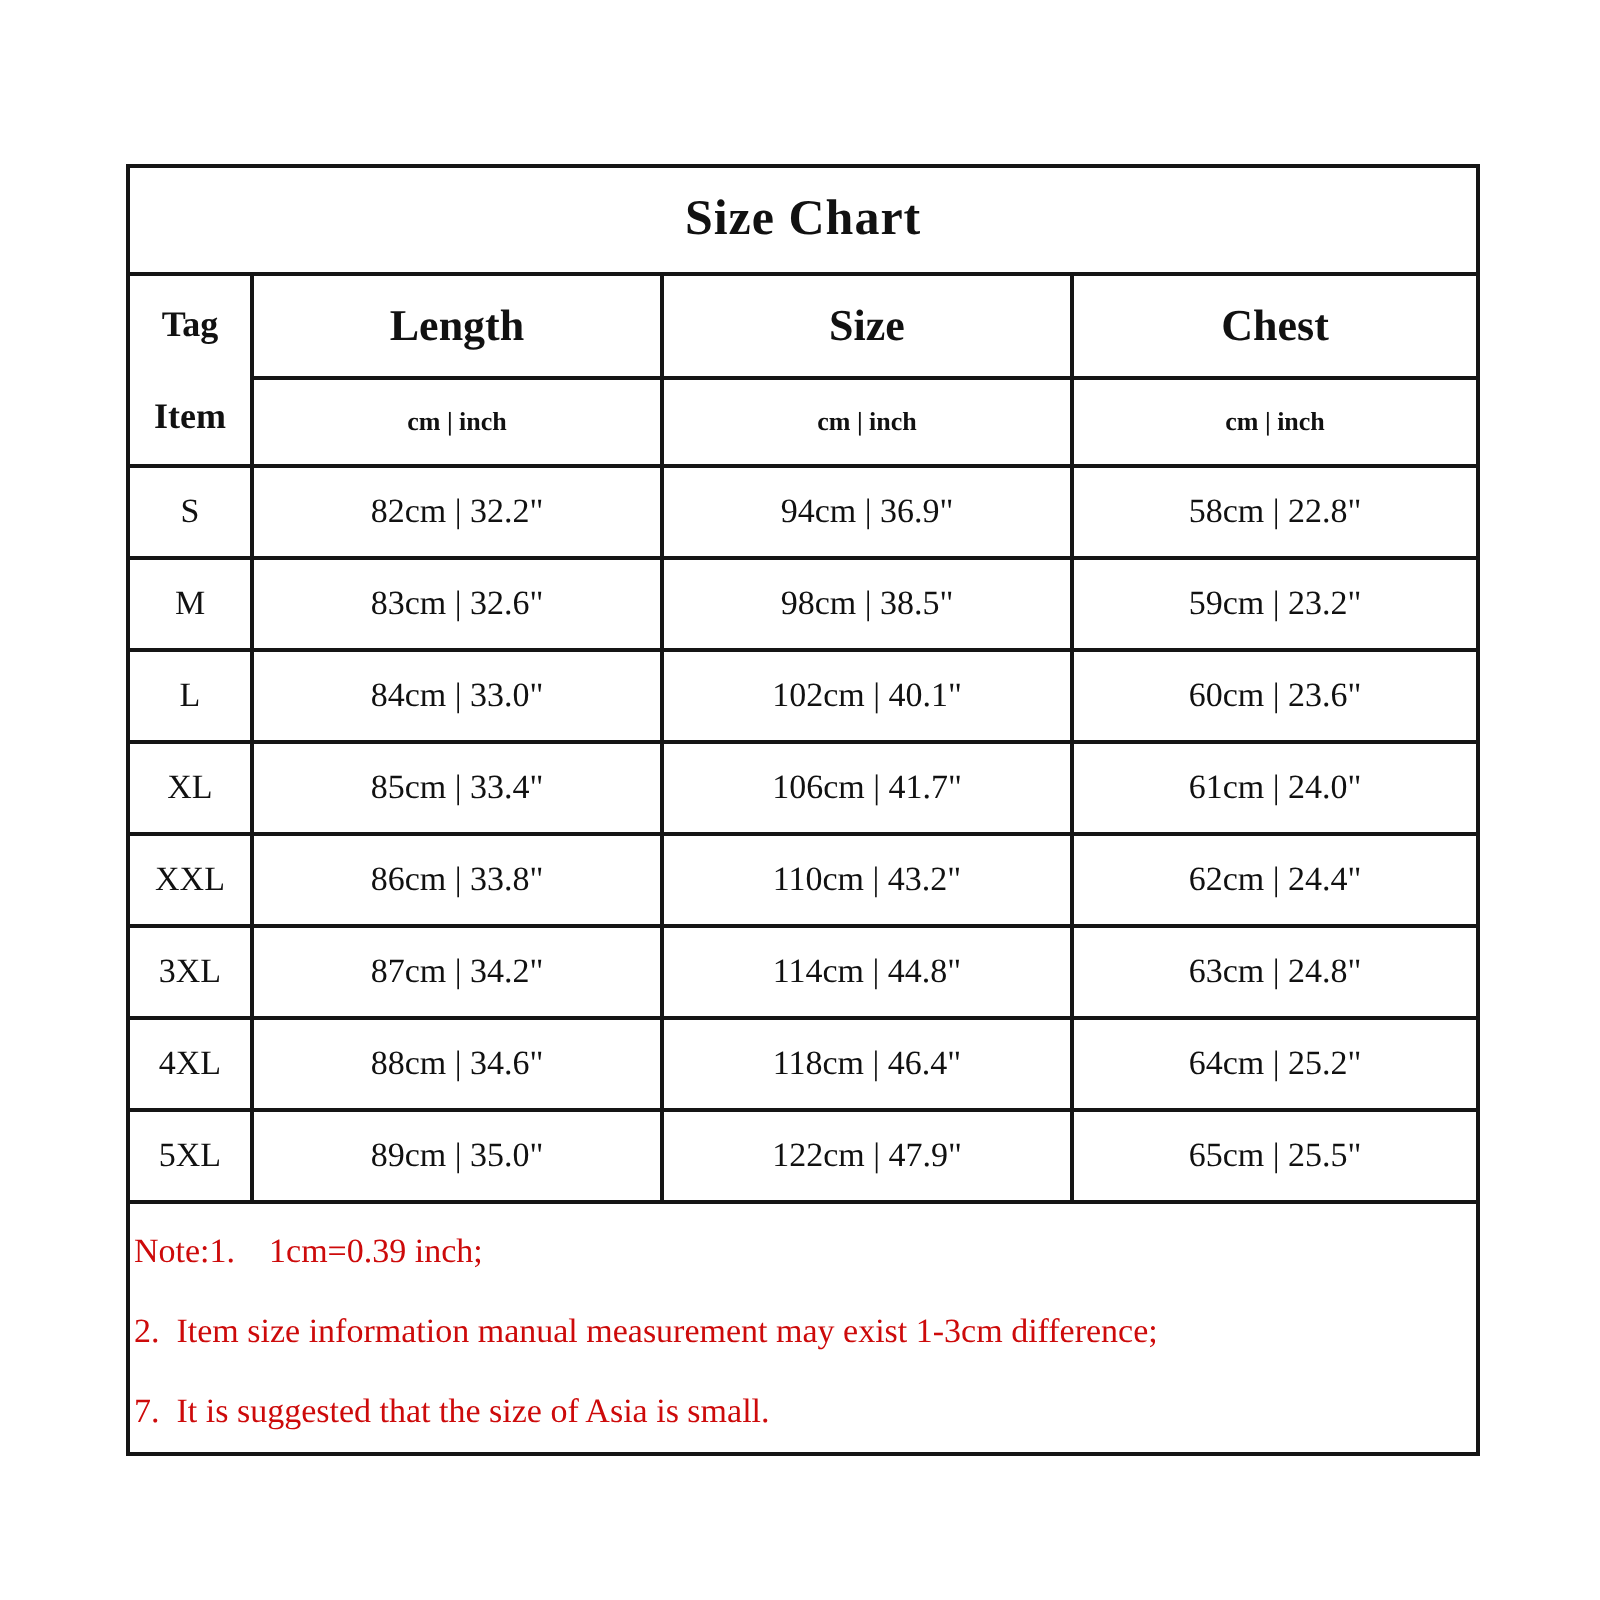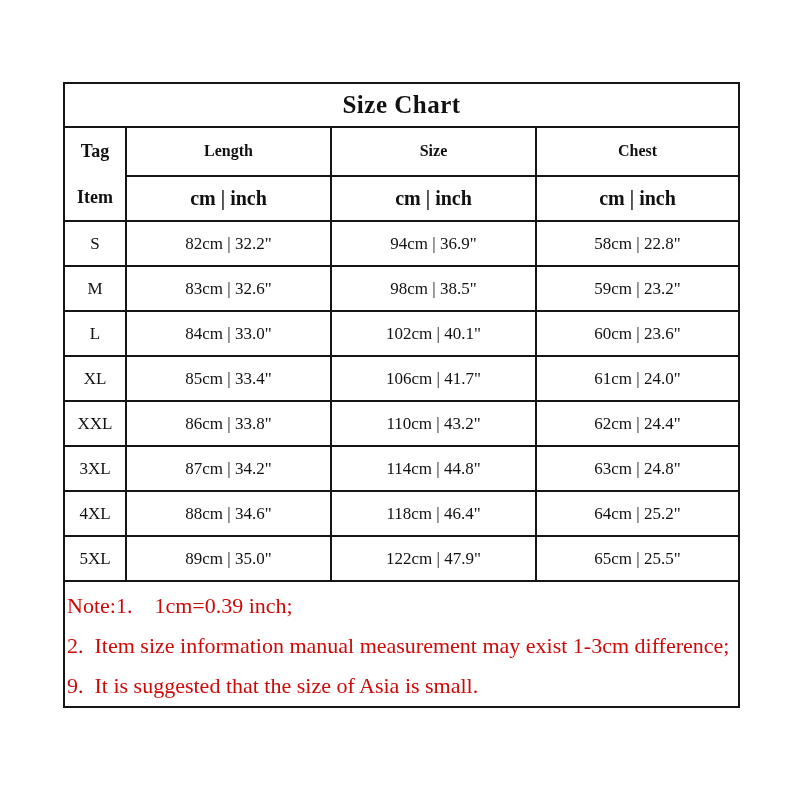--- a/index.html
+++ b/index.html
@@ -7,36 +7,36 @@
   html,body { margin:0; padding:0; }
   body {
     width:800px; height:800px; background:var(--bg);
     font-family:"Liberation Serif", serif; color:var(--text);
     position:relative; overflow:hidden;
   }
   table.size-chart {
     position:absolute; left:63px; top:82px; width:675px;
     border-collapse:collapse; table-layout:fixed;
   }
-  td { border:2px solid var(--border); text-align:center; vertical-align:middle; padding:0; }
+  td { border:2px solid var(--border); text-align:center; vertical-align:middle; padding:12px; }
   col.c-tag { width:62px; }
   col.c-len { width:205px; }
   col.c-chest { width:205px; }
   col.c-sleeve { width:203px; }
   .title-row td { height:44px; font-size:25px; font-weight:bold; letter-spacing:0.5px; }
-  .header-row td { height:47px; font-size:16px; font-weight:bold; }
-  .unit-row td { height:44px; font-size:20px; font-weight:bold; }
+  .header-row td { height:47px; font-size:22px; font-weight:bold; }
+  .unit-row td { height:44px; font-size:13px; font-weight:bold; }
   .data-row td { height:45px; font-size:17px; }
   td.tag-cell { padding:0; font-size:18px; font-weight:bold; }
   .tag-cell .tag-line { height:46px; display:flex; align-items:center; justify-content:center; }
   td.notes-cell {
     height:122px; text-align:left; vertical-align:top; padding:4px 4px 0 2px;
   }
   .note-line {
-    height:40px; line-height:40px; font-size:22px;
+    height:40px; line-height:40px; font-size:17px;
     color:var(--note-red); white-space:pre-wrap;
   }
 </style>
 </head>
 <body>
 
 <table class="size-chart">
   <colgroup>
     <col class="c-tag">
       <col class="c-len">
@@ -108,17 +108,17 @@
       <td>5XL</td>
       <td>89cm | 35.0"</td>
       <td>122cm | 47.9"</td>
       <td>65cm | 25.5"</td>
     </tr>
 
     <tr>
       <td colspan="4" class="notes-cell">
         <div class="note-line">Note:1.    1cm=0.39 inch;</div>
         <div class="note-line">2.  Item size information manual measurement may exist 1-3cm difference;</div>
-        <div class="note-line">9.  It is suggested that the size of Asia is small.</div>
+        <div class="note-line">7.  It is suggested that the size of Asia is small.</div>
       </td>
     </tr>
   </tbody>
 </table>
 
 </body></html>

